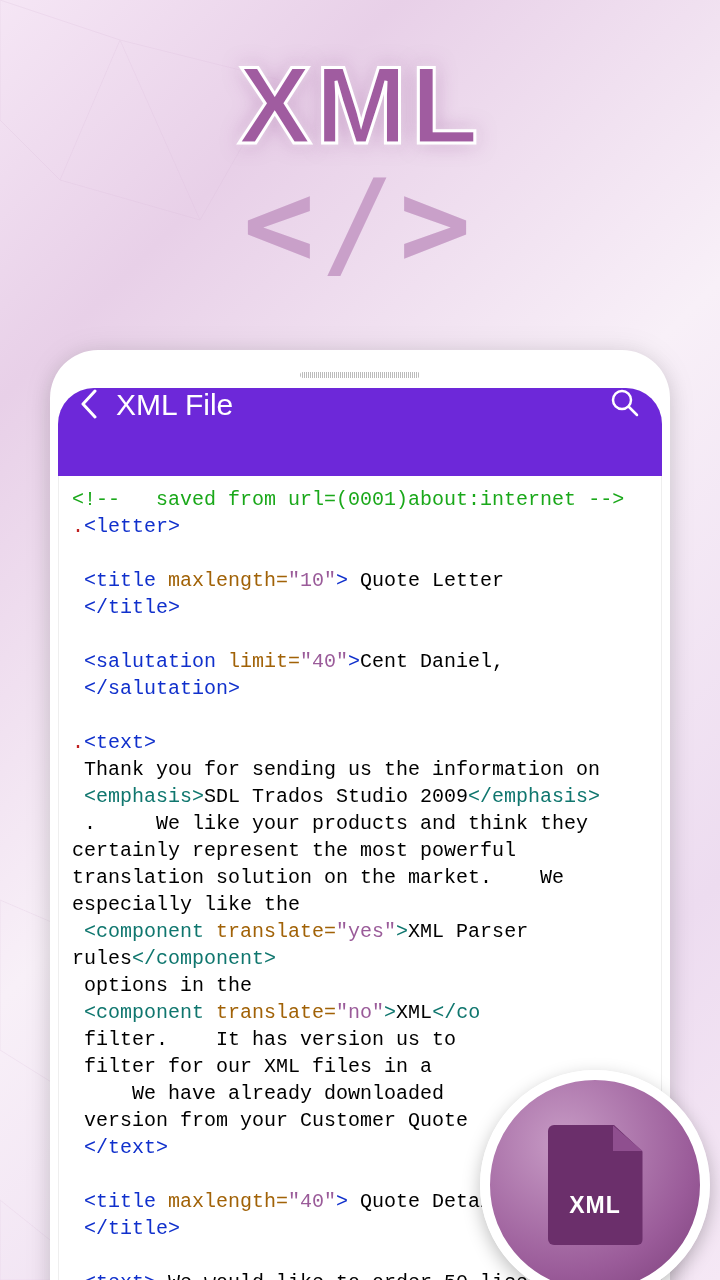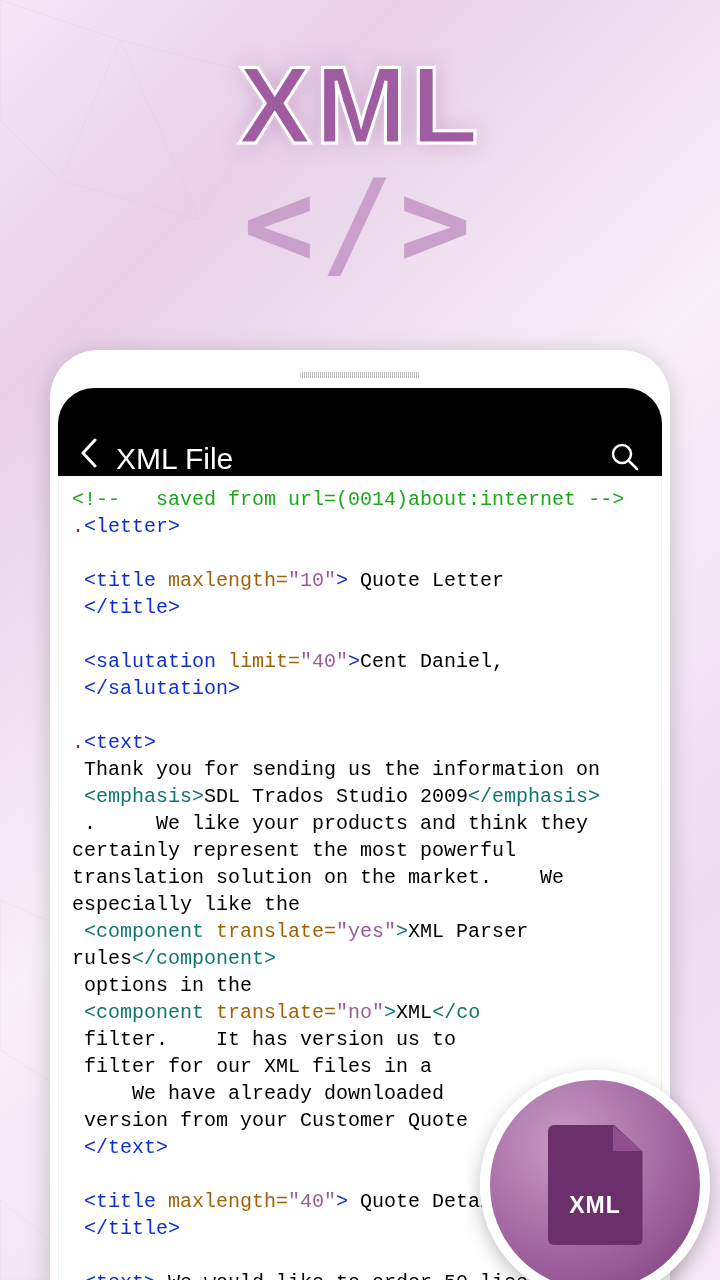--- a/index.html
+++ b/index.html
@@ -61,24 +61,24 @@
 }
 .screen {
   width: 100%;
   height: calc(100% - 38px);
   background: #fff;
   border-radius: 36px 36px 0 0;
   overflow: hidden;
   box-shadow: inset 0 0 0 1px #eee;
 }
 .appbar {
-  background: #000000;
+  background: #6d28d9;
   height: 88px;
   display: flex;
-  align-items: flex-end;
+  align-items: flex-start;
   padding: 0 22px;
   color: #fff;
 }
 .back-btn { font-size: 34px; font-weight: 300; padding-right: 18px; cursor: pointer; }
 .app-title { font-size: 30px; font-weight: 500; flex: 1; }
 .search-btn { cursor: pointer; }
 .code {
   padding: 10px 14px 20px 14px;
   font-family: "Courier New", monospace;
   font-size: 20px;
@@ -142,21 +142,21 @@
       </div>
       <div class="app-title">XML File</div>
       <div class="search-btn">
         <svg width="30" height="30" viewBox="0 0 30 30">
             <circle cx="12" cy="12" r="9" stroke="#fff" stroke-width="2.5" fill="none"></circle>
             <line x1="19" y1="19" x2="27" y2="27" stroke="#fff" stroke-width="2.5" stroke-linecap="round"></line>
           </svg>
       </div>
     </div>
 
-    <div class="code"><span class="c-comment"><span>&lt;!--</span>   <span>saved from url=(0014)about:internet</span> <span>--&gt;</span></span>
+    <div class="code"><span class="c-comment"><span>&lt;!--</span>   <span>saved from url=(0001)about:internet</span> <span>--&gt;</span></span>
 <span class="c-dot">.</span><span class="c-tag">&lt;letter&gt;</span>
 
  <span class="c-tag">&lt;title </span><span class="c-attr">maxlength=</span><span class="c-aval">"10"</span><span class="c-tag">&gt;</span><span> Quote Letter</span>
  <span class="c-tag">&lt;/title&gt;</span>
 
  <span class="c-tag">&lt;salutation </span><span class="c-attr">limit=</span><span class="c-aval">"40"</span><span class="c-tag">&gt;</span><span>Cent Daniel,</span>
  <span class="c-tag">&lt;/salutation&gt;</span>
 
 <span class="c-dot">.</span><span class="c-tag">&lt;text&gt;</span>
  <span>Thank you for sending us the information on</span>

